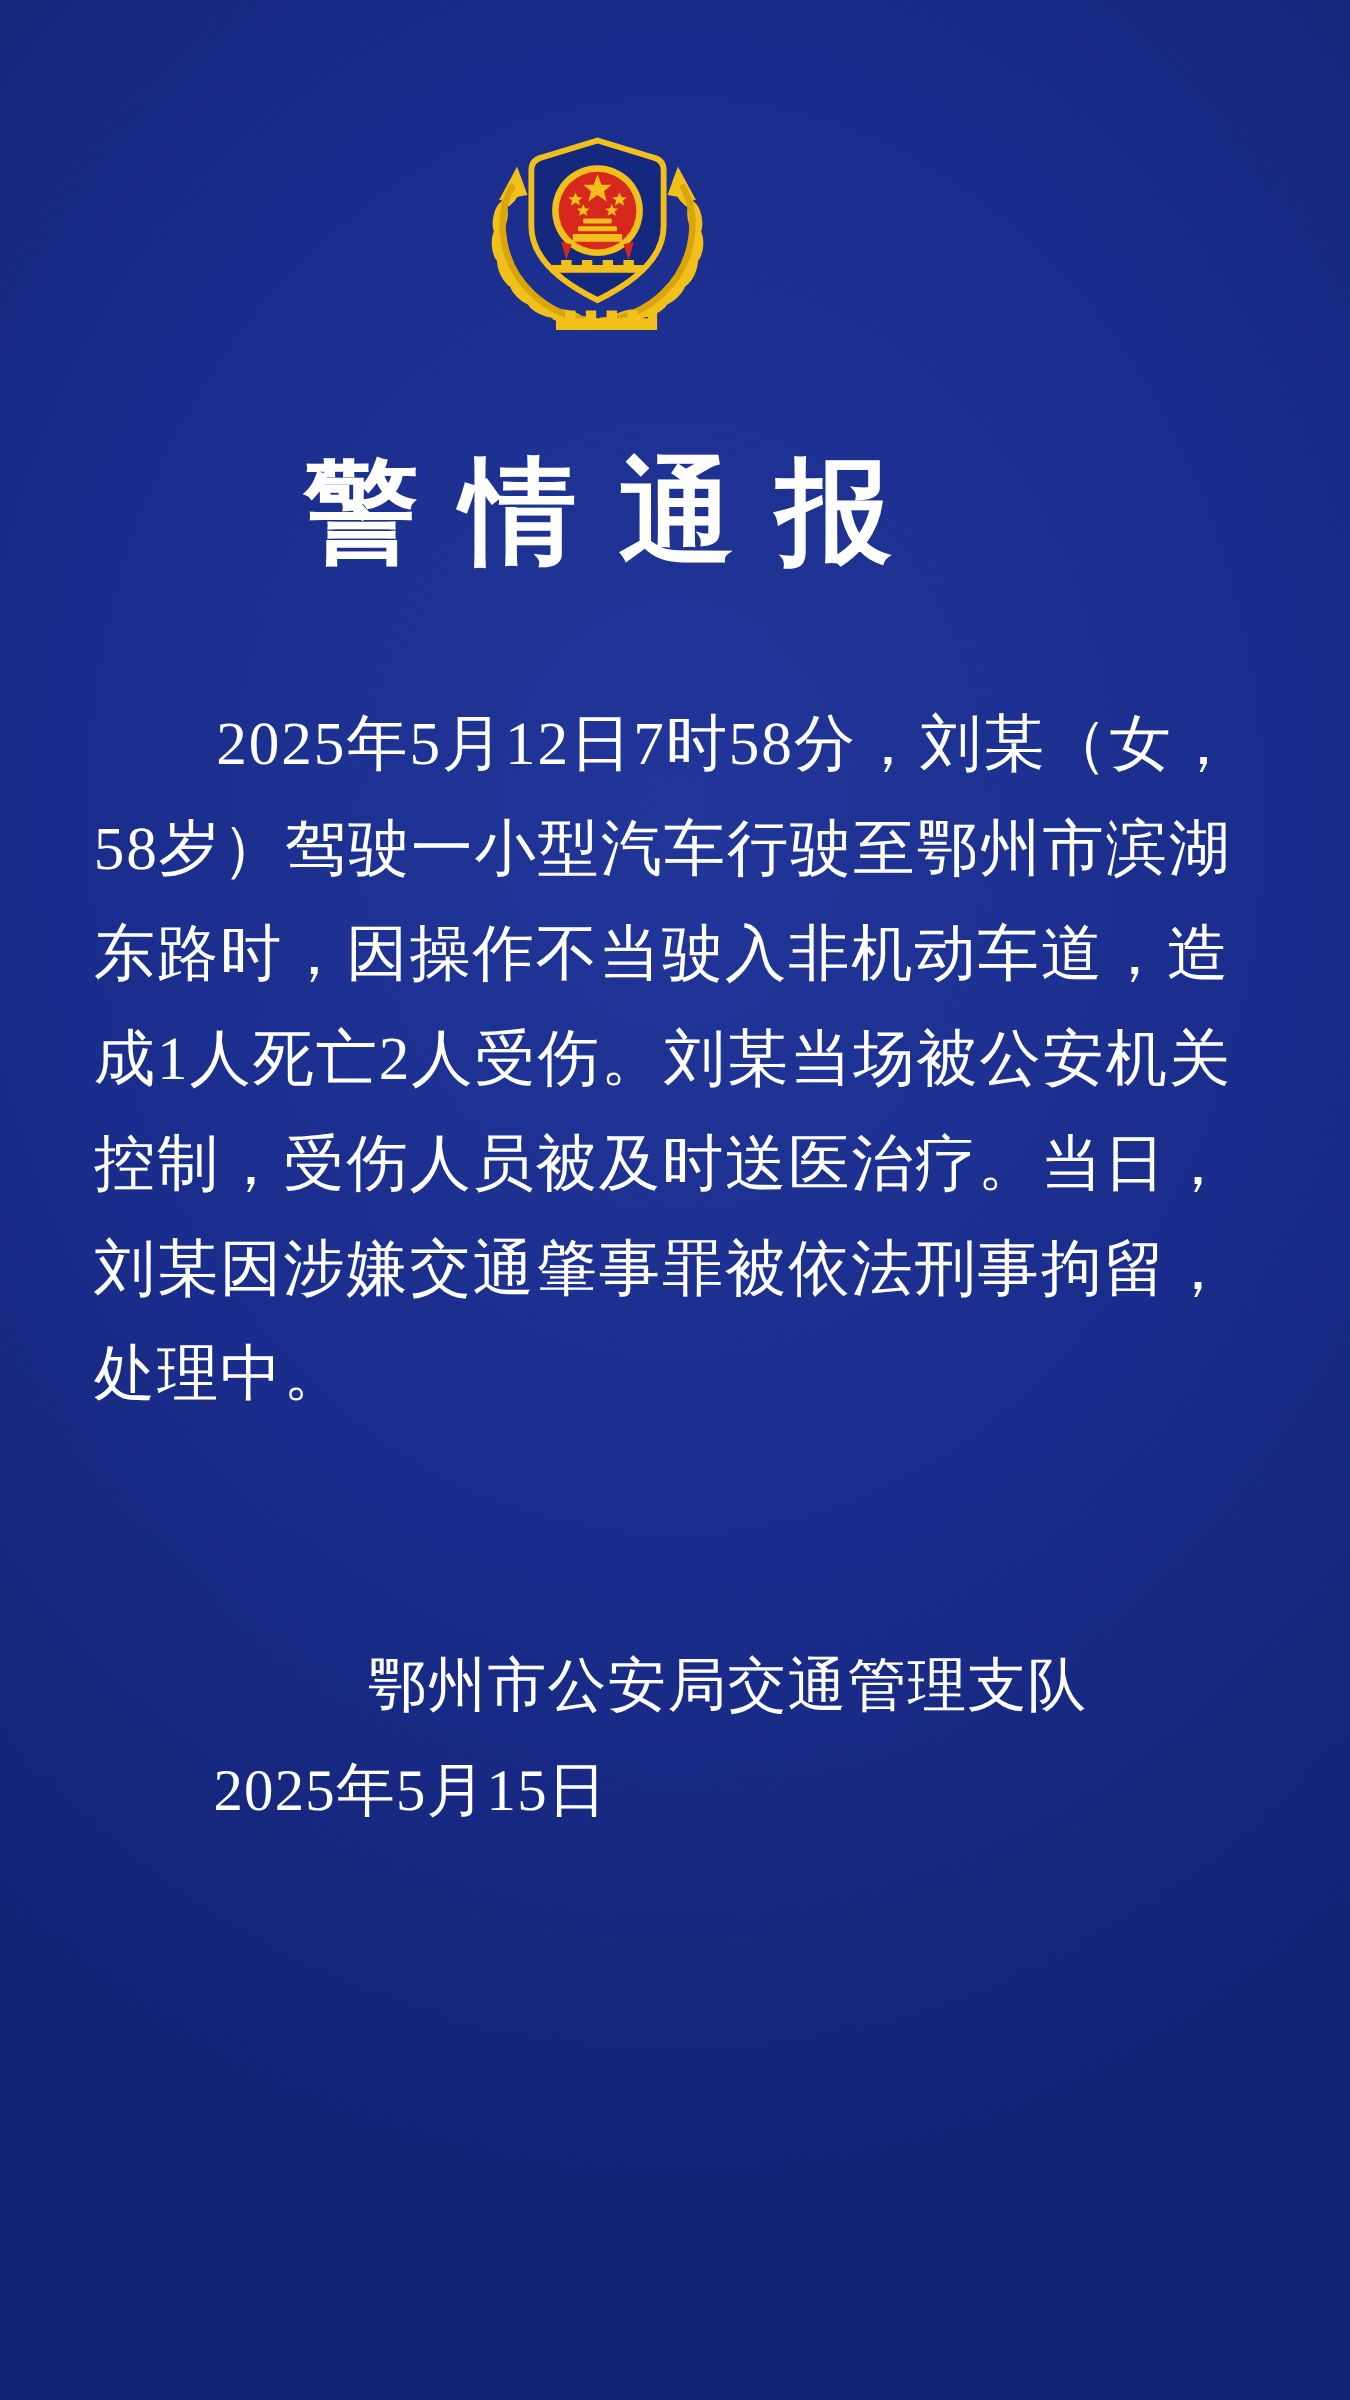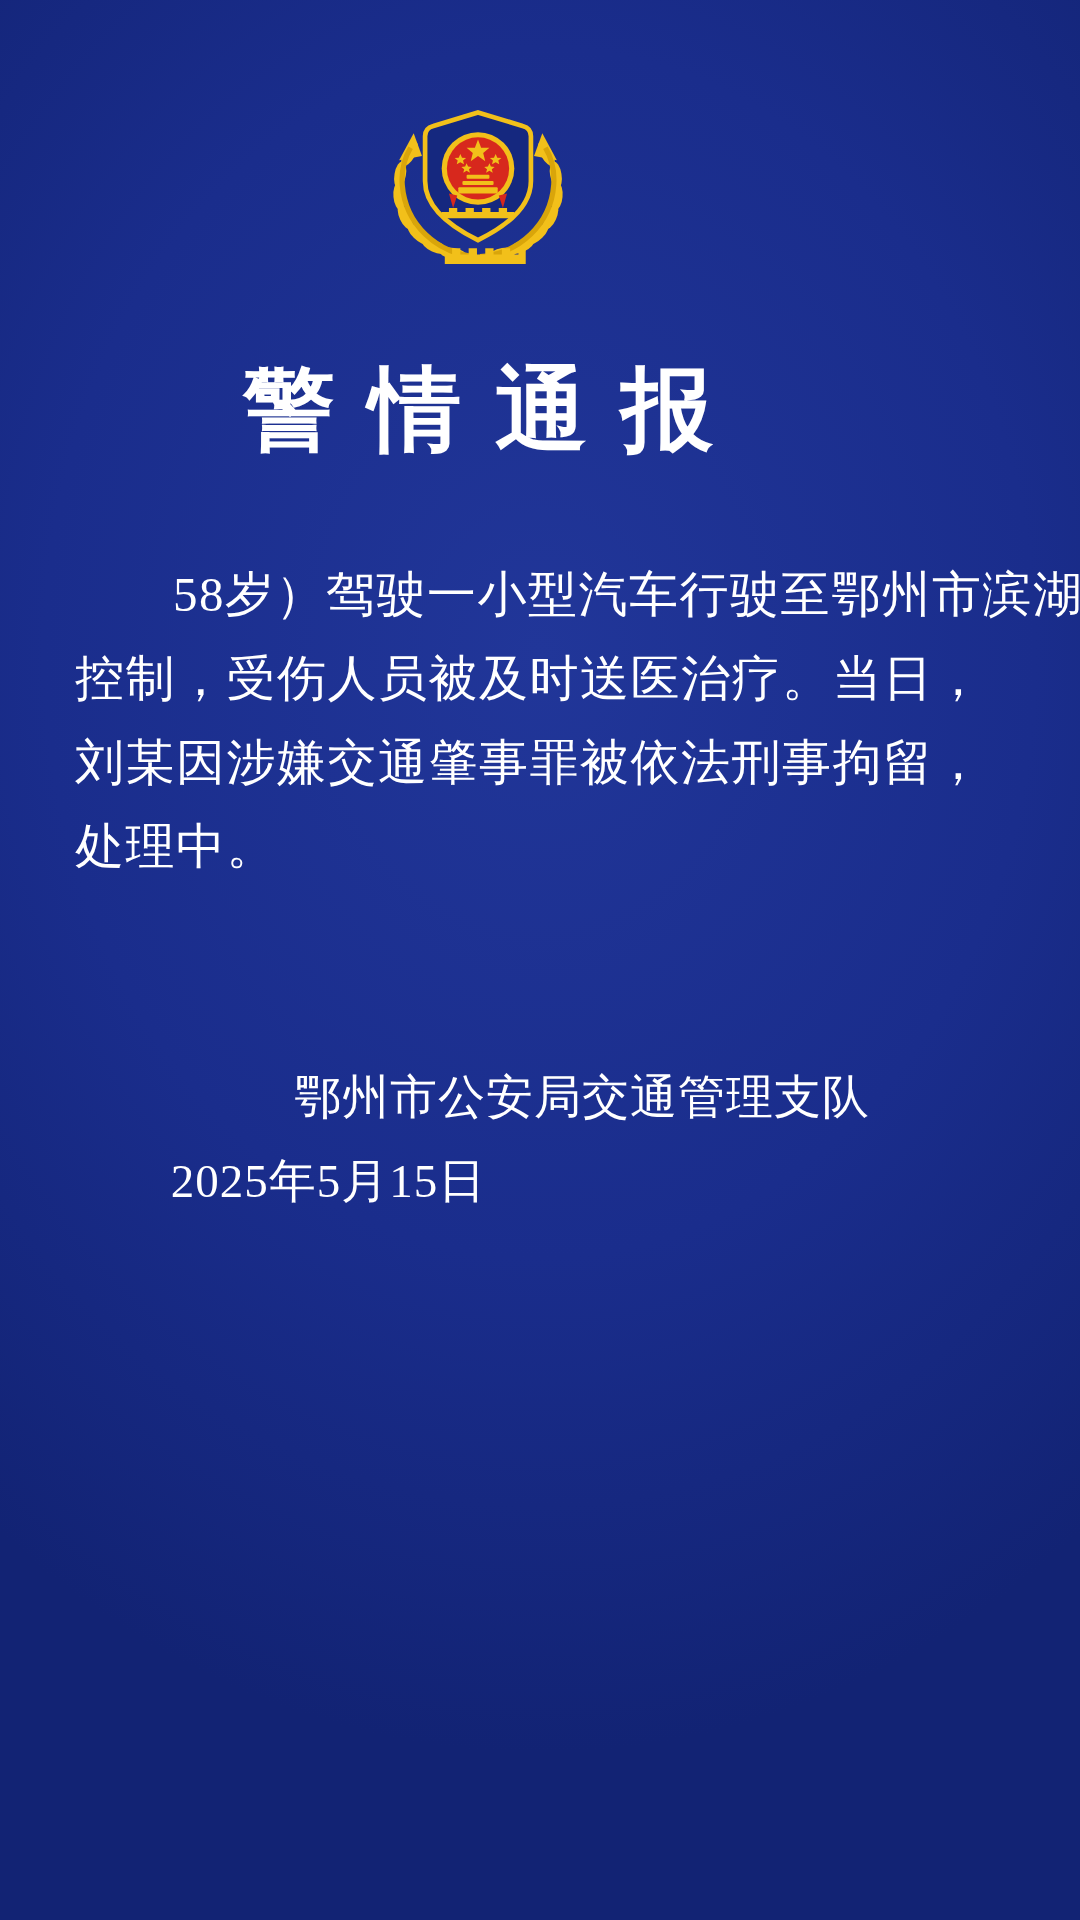--- a/index.html
+++ b/index.html
@@ -109,21 +109,24 @@
       <path d="M62,90 L70,92 L66,104 Z" fill="var(--red)"></path>
       <path d="M118,90 L110,92 L114,104 Z" fill="var(--red)"></path>
 
       <path d="M55,114 v-6 h7 v-4 h8 v4 h8 v-4 h8 v4 h8 v-4 h8 v4 h8 v-4 h8 v4 h7 v6 Z" fill="var(--gold)"></path>
     </svg>
   </div>
 
   <div class="title">警情通报</div>
 
   <div class="notice-body">
+    <div class="line">2025年5月12日7时58分，刘某（女，</div>
     <div class="line">58岁）驾驶一小型汽车行驶至鄂州市滨湖</div>
+    <div class="line">东路时，因操作不当驶入非机动车道，造</div>
+    <div class="line">成1人死亡2人受伤。刘某当场被公安机关</div>
     <div class="line">控制，受伤人员被及时送医治疗。当日，</div>
     <div class="line">刘某因涉嫌交通肇事罪被依法刑事拘留，</div>
     <div class="line">处理中。</div>
   </div>
 
   <div class="signature-block">
     <div class="signature-agency">鄂州市公安局交通管理支队</div>
     <div class="signature-date">2025年5月15日</div>
   </div>
 

